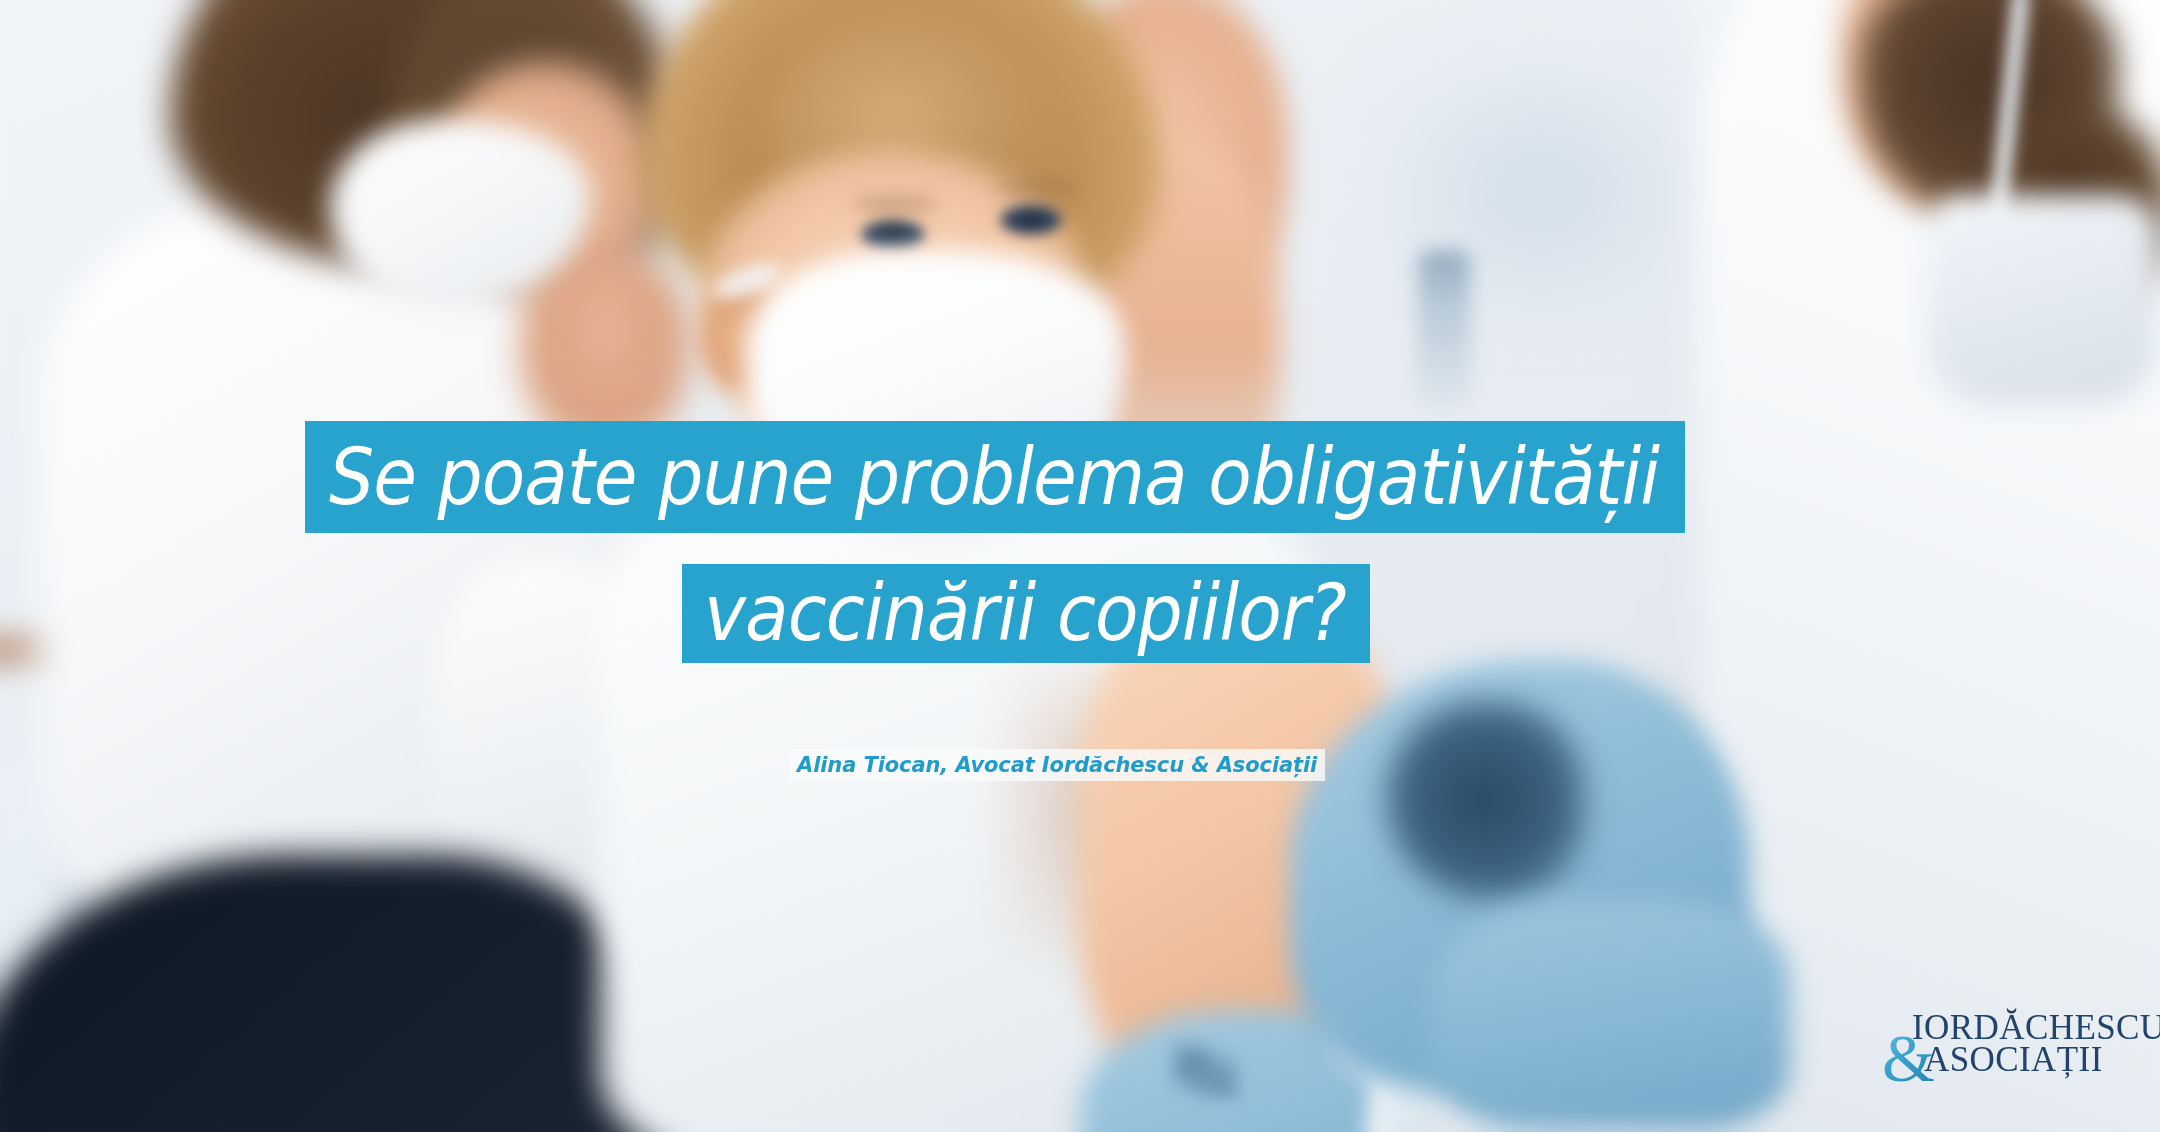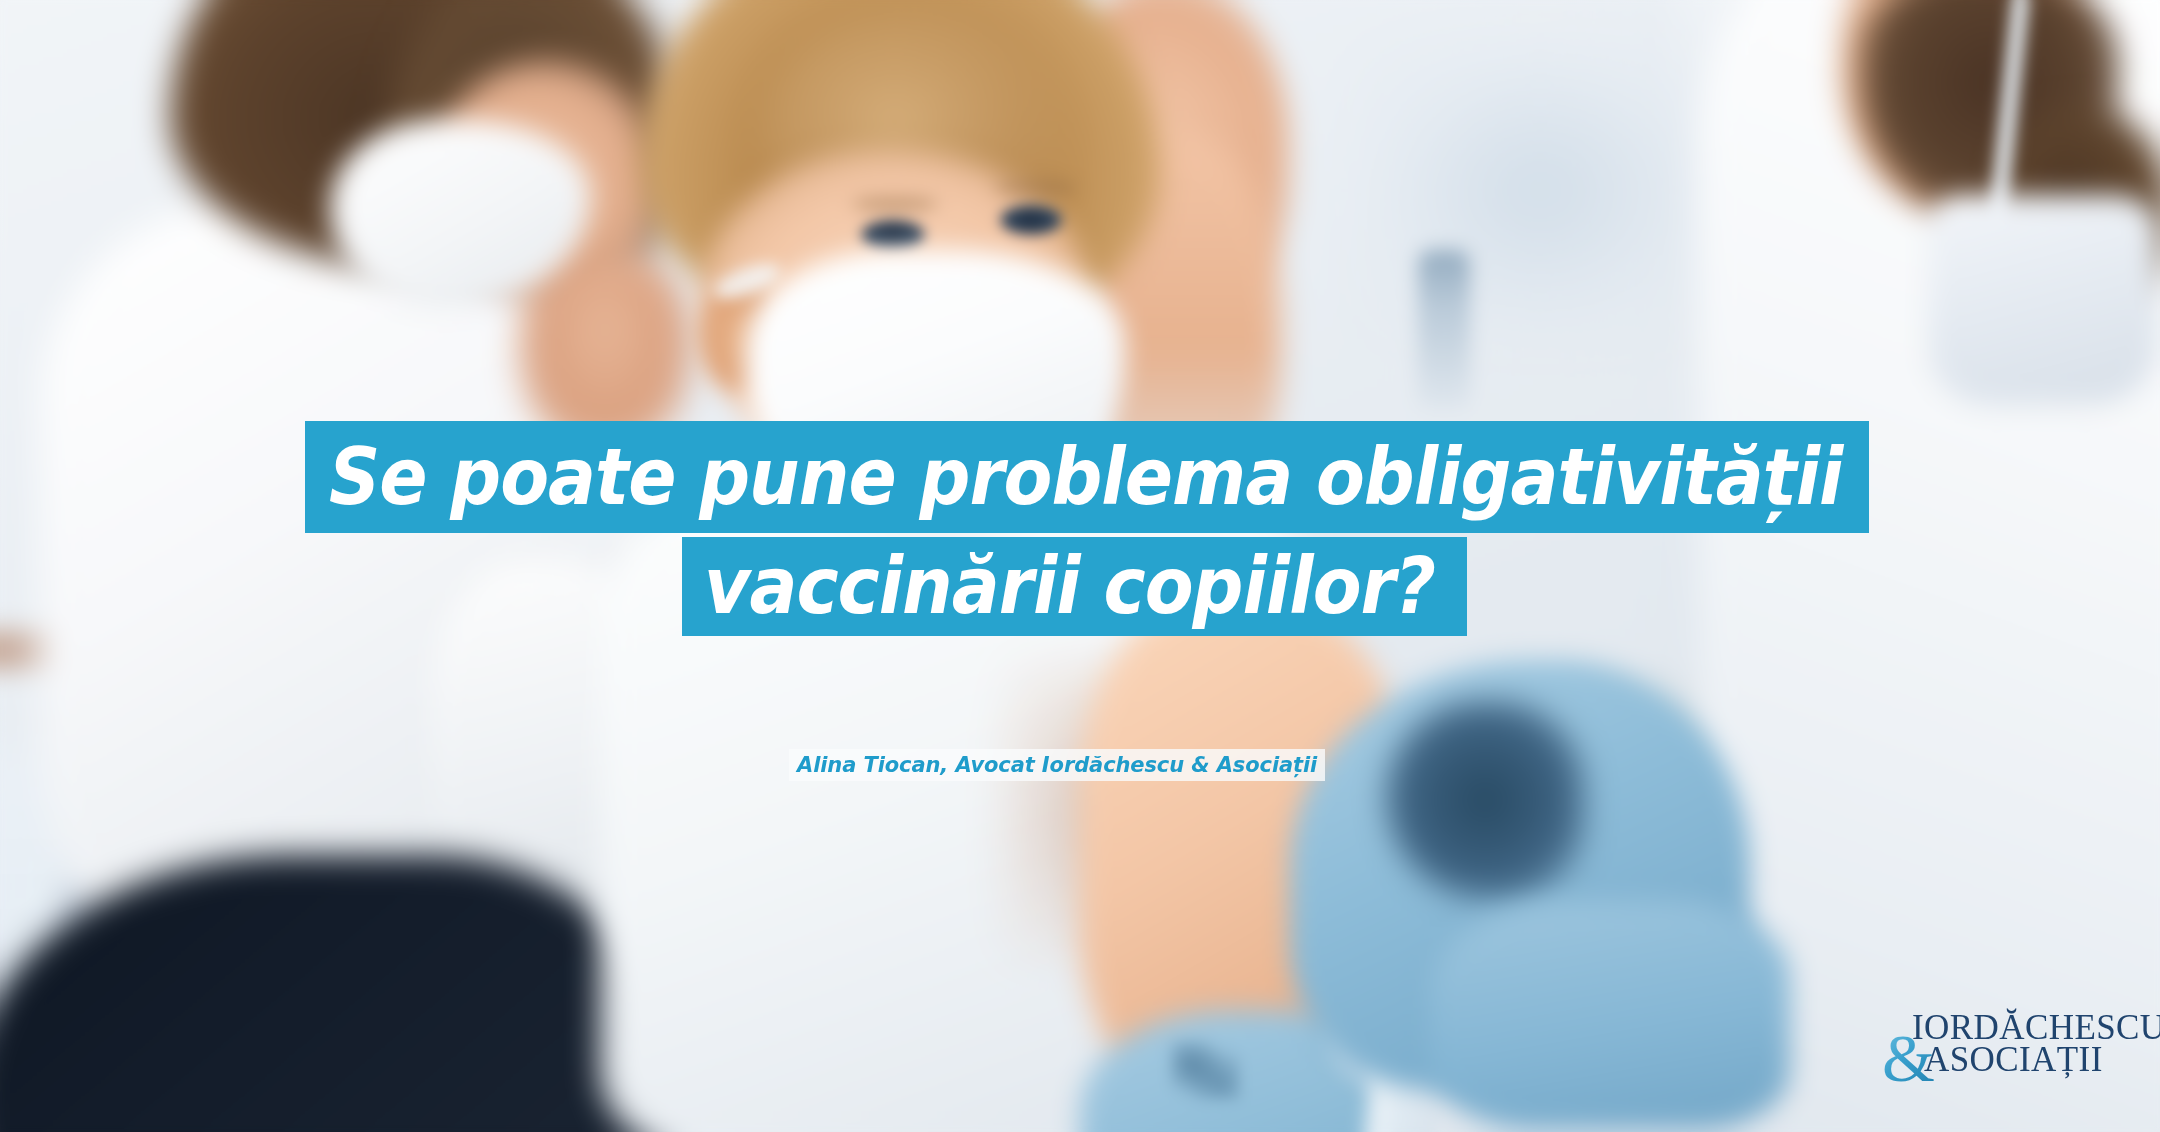--- a/index.html
+++ b/index.html
@@ -371,41 +371,41 @@
     position: absolute;
     left: 0; top: 0;
     width: 2160px;
   }
   .hl-line {
     position: absolute;
     display: inline-block;
     background: #27a3ce;
     color: #ffffff;
     font-family: "DejaVu Sans", "Liberation Sans", sans-serif;
-    font-weight: 700;
+    font-weight: 400;
     font-style: italic;
     font-stretch: condensed;
     letter-spacing: -0.012em;
     white-space: nowrap;
     box-sizing: border-box;
   }
   .hl-line-1 {
     left: 305px;
     top: 421px;
     height: 112px;
     line-height: 112px;
     padding: 0 26px 0 24px;
     font-size: 79px;
   }
   .hl-line-2 {
     left: 682px;
-    top: 537px;
+    top: 564px;
     height: 99px;
     line-height: 99px;
-    padding: 0 32px 0 22px;
+    padding: 0 24px 0 22px;
     font-size: 79px;
   }
 
   
   #byline {
     position: absolute;
     left: 789px;
     top: 749px;
     height: 32px;
     line-height: 32px;

